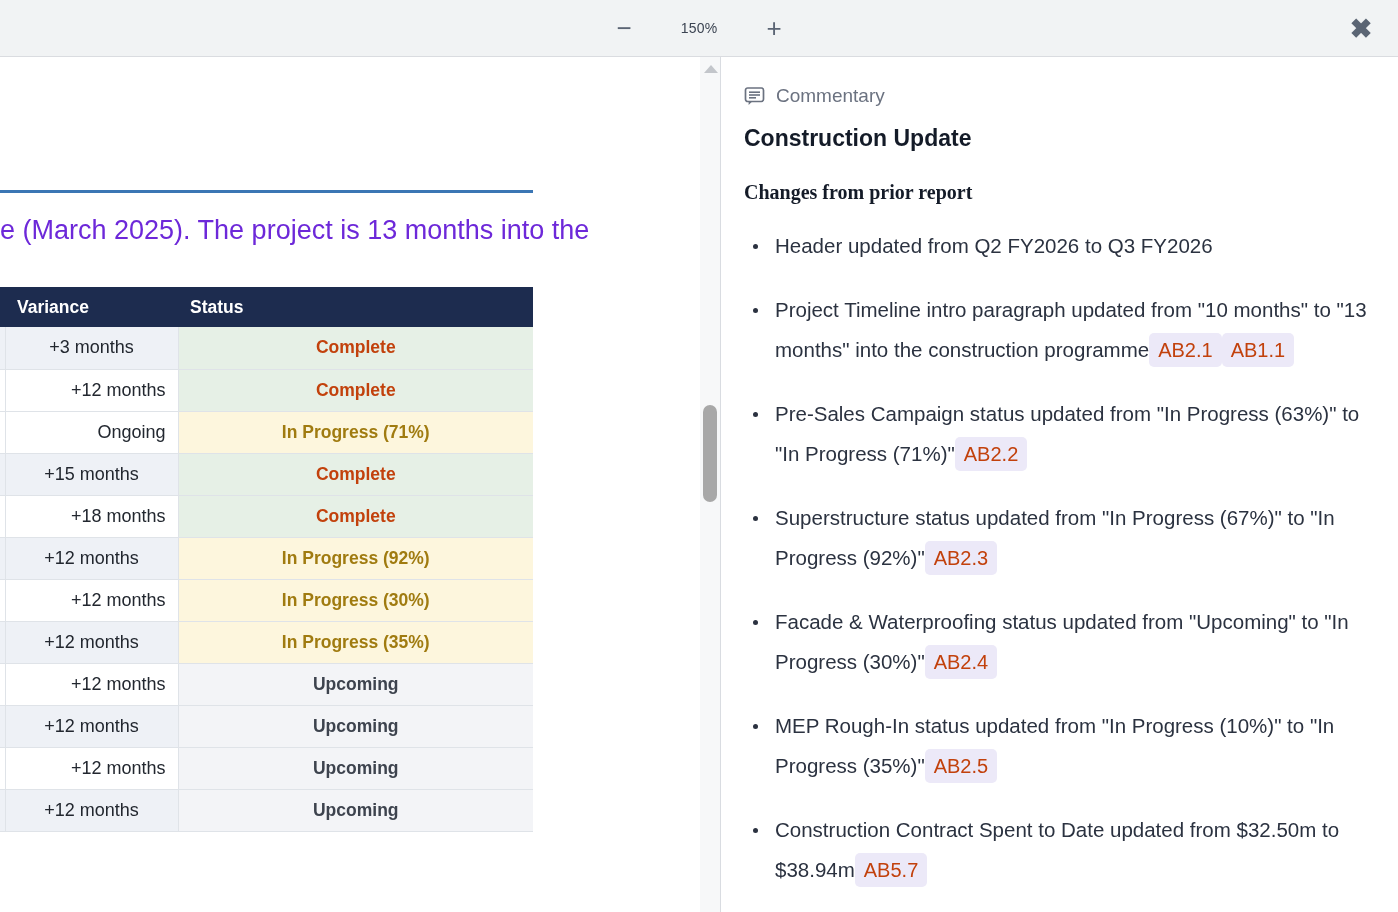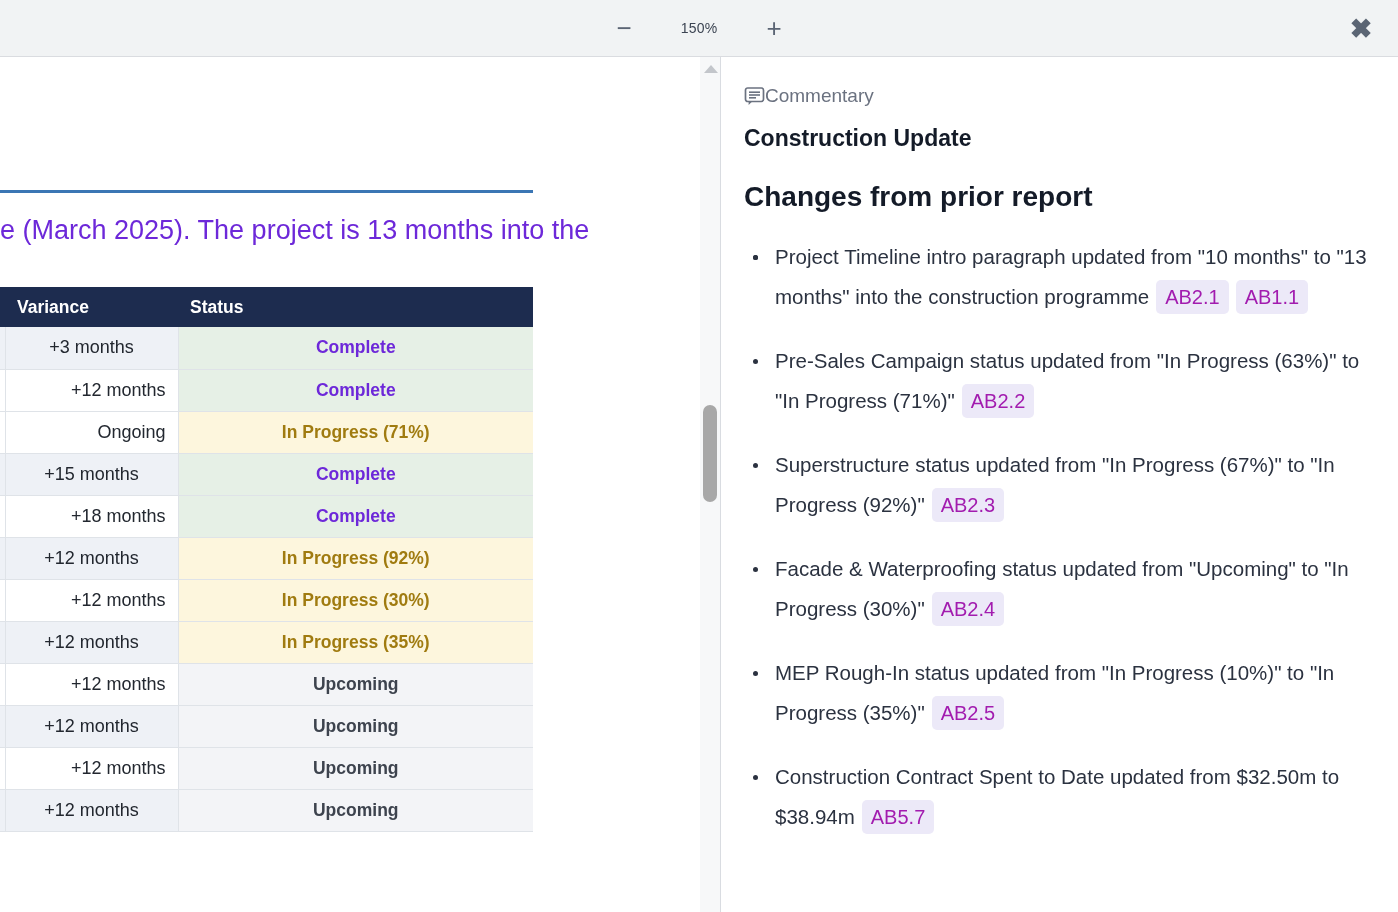--- a/index.html
+++ b/index.html
@@ -109,21 +109,21 @@
     text-align: center;
     font-weight: bold;
     font-size: 17.5px;
   }
 
   
   tr.odd  td.variance, tr.odd  td.sliver { background: #eef1f6; text-align: center; }
   tr.even td.variance, tr.even td.sliver { background: #ffffff; }
 
   
-  td.status.complete    { background: #e6f0e6; color: #6d28d9; }
+  td.status.complete    { background: #e6f0e6; color: #c2410c; }
   td.status.inprogress  { background: #fdf6dd; color: #a07b10; }
   td.status.upcoming    { background: #f3f4f7; color: #3d434e; }
 
   
   #doc-scrollbar {
     position: absolute; left: 700px; top: 57px;
     width: 21px; height: 855px;
     background: #f7f8f9;
     border-right: 1px solid #d9dce1;
   }
@@ -143,58 +143,57 @@
 
   
   #commentary-pane {
     position: absolute; left: 722px; top: 57px;
     width: 676px; height: 855px;
     background: #ffffff;
     padding: 28px 26px 0 22px;
     overflow: hidden;
   }
   #commentary-header {
-    display: flex; align-items: center; 
+    display: flex; align-items: center; gap: 11px;
     margin-bottom: 18px;
   }
   #commentary-icon { width: 21px; height: 21px; display: block; }
   #commentary-label {
     font-size: 19px; color: #6b7280;
   }
   #commentary-title {
     font-size: 23px; font-weight: bold;
     color: #141b28; margin: 0 0 29px 0;
   }
   #changes-heading {
-    font-size: 28px; font-weight: bold;
-    color: #141b28; margin: 0 0 22px 0;
+    font-size: 20px; font-weight: bold;
+    color: #141b28; margin: 0 0 22px 0; font-family: Liberation Serif, serif;
   }
   #changes-list {
     list-style: none; margin: 0; padding: 0;
   }
   #changes-list li {
     position: relative;
     padding-left: 31px;
     margin-bottom: 24px;
     font-size: 20.5px;
     line-height: 40px;
     color: #2b3240;
   }
   #changes-list li .dot {
     position: absolute; left: 9px; top: 18px;
     width: 5px; height: 5px;
     background: #2b3240; border-radius: 50%;
   }
   .ref-badge {
     display: inline-block;
     background: #ece9f8;
-    color: #a21caf;
+    color: #c2410c;
     border-radius: 5px;
     padding: 3px 9px;
-    margin-left: 7px;
     font-size: 20px;
     line-height: 28px;
     white-space: nowrap;
   }
 </style>
 </head>
 <body>
 
 <div id="toolbar">
   <div id="zoom-group">
@@ -301,21 +300,21 @@
       <line x1="5" y1="9" x2="16" y2="9" stroke="#6b7280" stroke-width="1.6"></line>
       <line x1="5" y1="11.8" x2="12" y2="11.8" stroke="#6b7280" stroke-width="1.6"></line>
     </svg>
     <span id="commentary-label">Commentary</span>
   </div>
 
   <h1 id="commentary-title">Construction Update</h1>
   <h2 id="changes-heading">Changes from prior report</h2>
 
   <ul id="changes-list">
-      <li><span class="dot"></span></li>
+      <li><span class="dot"></span><span>Header updated from Q2 FY2026 to Q3 FY2026</span></li>
       <li><span class="dot"></span><span>Project Timeline intro paragraph updated from "10 months" to "13 months" into the construction programme</span><span class="ref-badge">AB2.1</span><span class="ref-badge">AB1.1</span></li>
       <li><span class="dot"></span><span>Pre-Sales Campaign status updated from "In Progress (63%)" to "In Progress (71%)"</span><span class="ref-badge">AB2.2</span></li>
       <li><span class="dot"></span><span>Superstructure status updated from "In Progress (67%)" to "In Progress (92%)"</span><span class="ref-badge">AB2.3</span></li>
       <li><span class="dot"></span><span>Facade &amp; Waterproofing status updated from "Upcoming" to "In Progress (30%)"</span><span class="ref-badge">AB2.4</span></li>
       <li><span class="dot"></span><span>MEP Rough-In status updated from "In Progress (10%)" to "In Progress (35%)"</span><span class="ref-badge">AB2.5</span></li>
       <li><span class="dot"></span><span>Construction Contract Spent to Date updated from $32.50m to $38.94m</span><span class="ref-badge">AB5.7</span></li>
     </ul>
 </div>
 
 </body></html>

